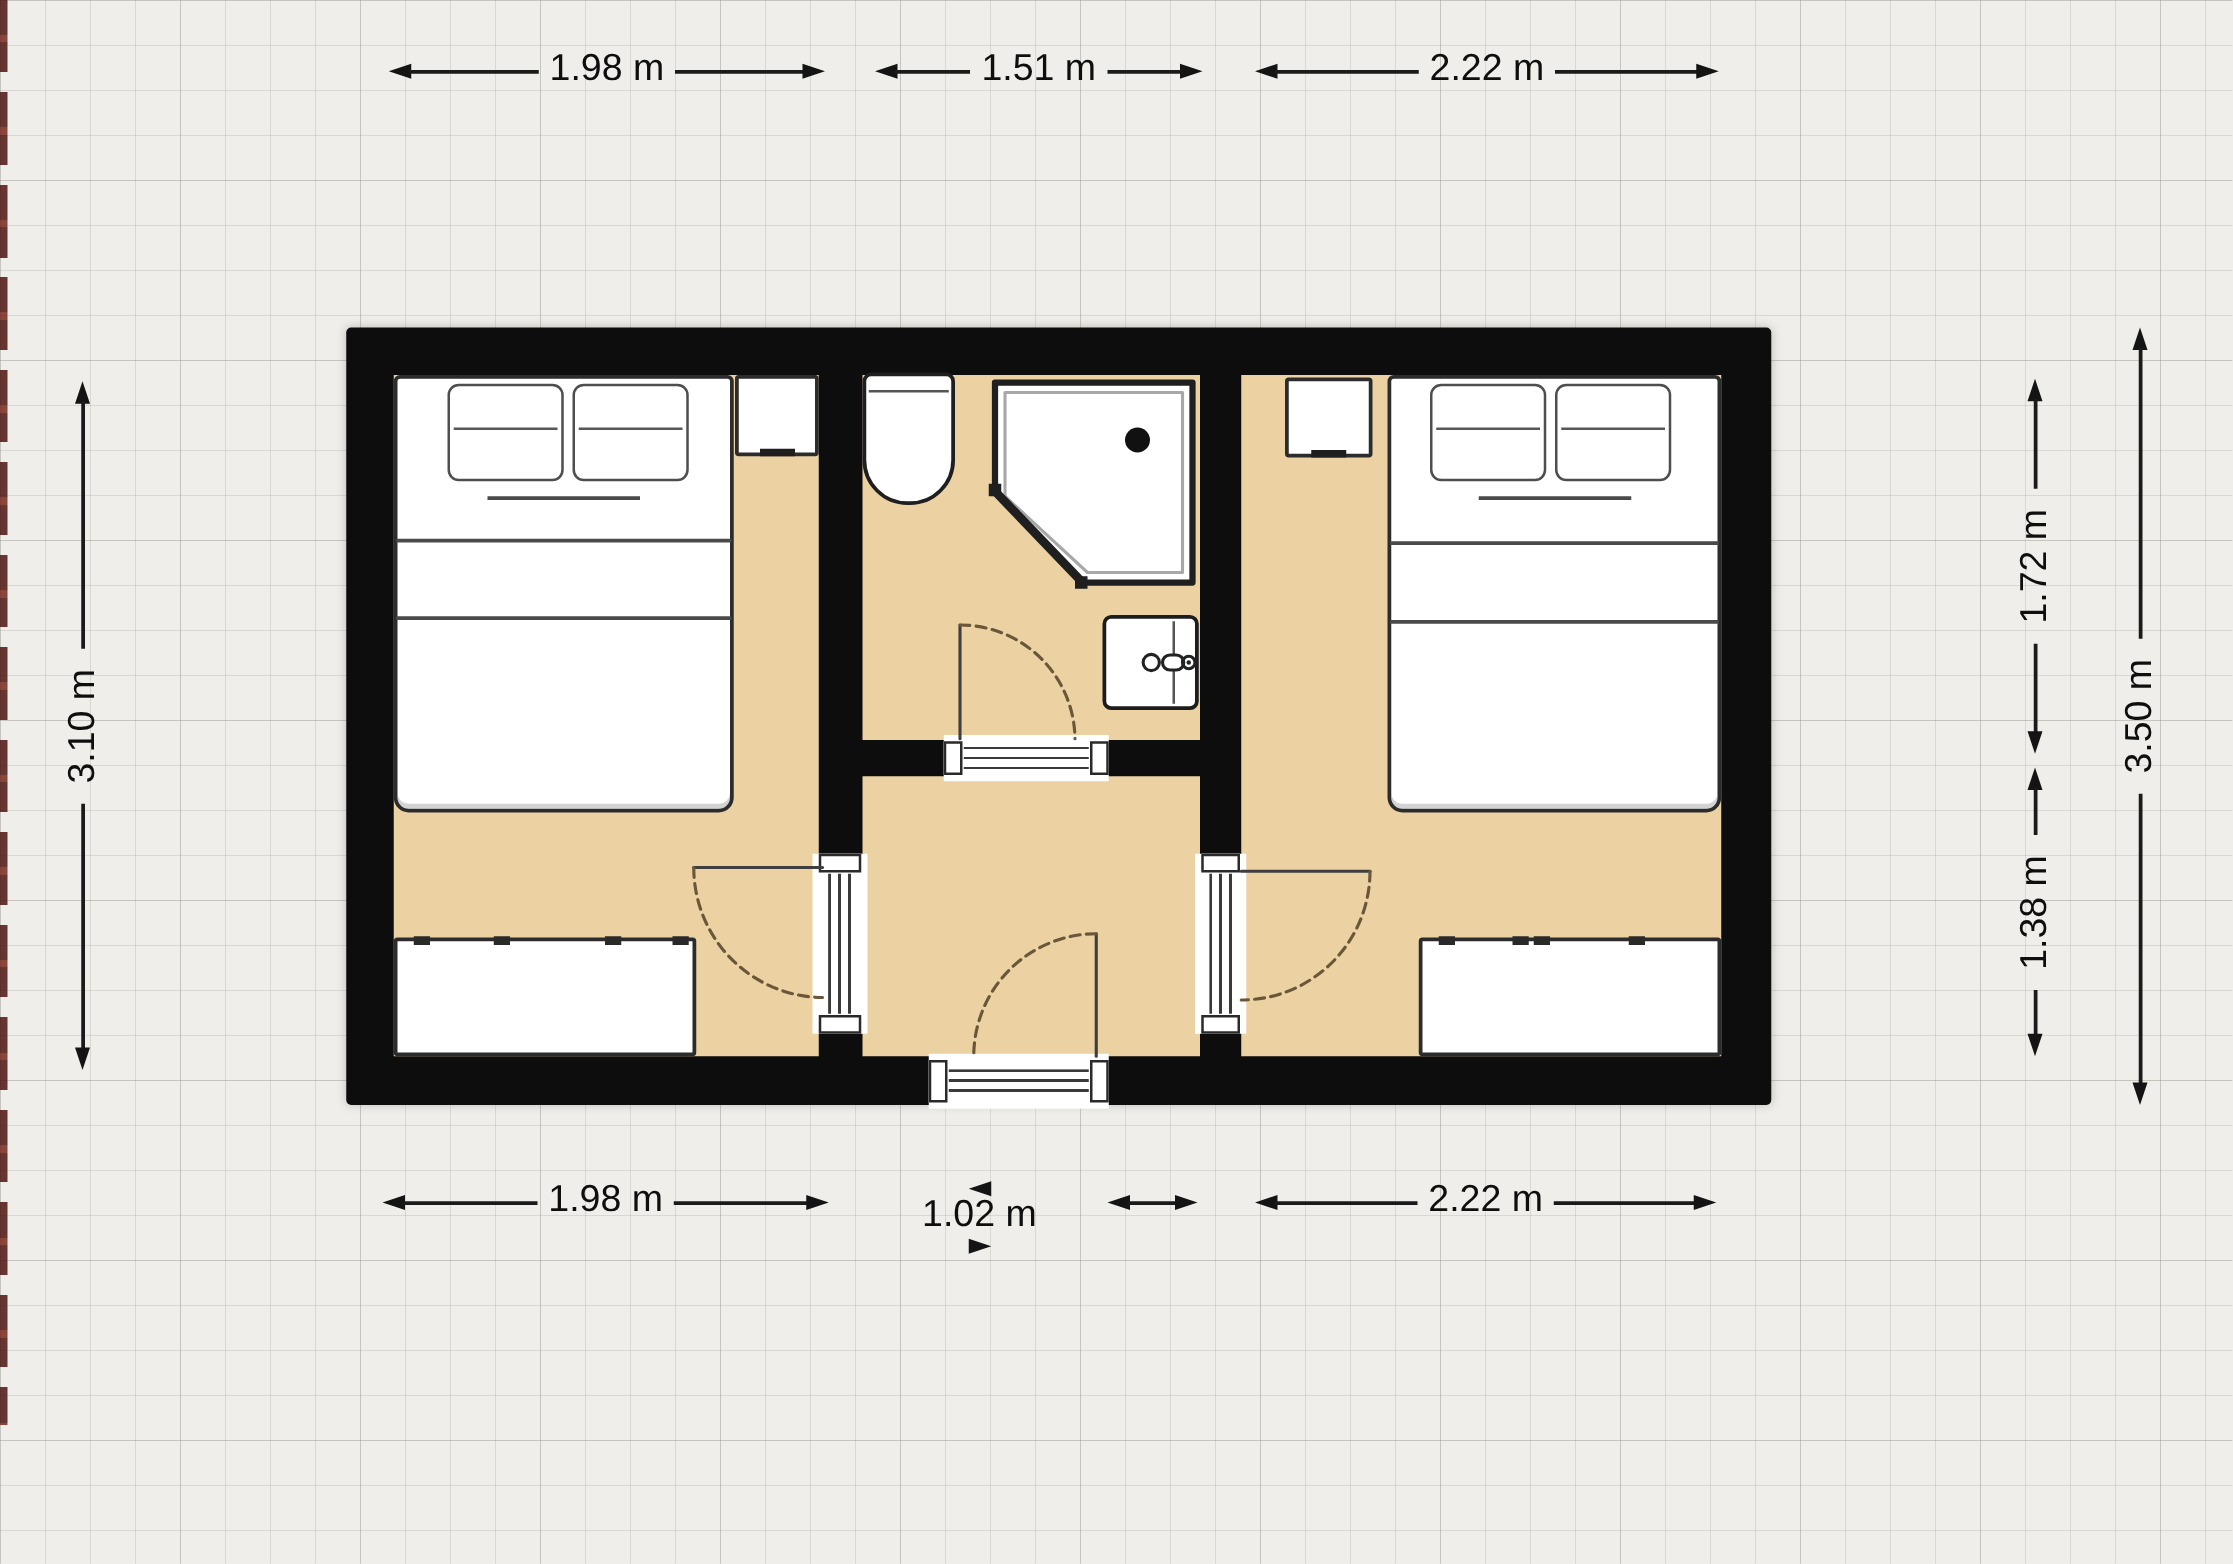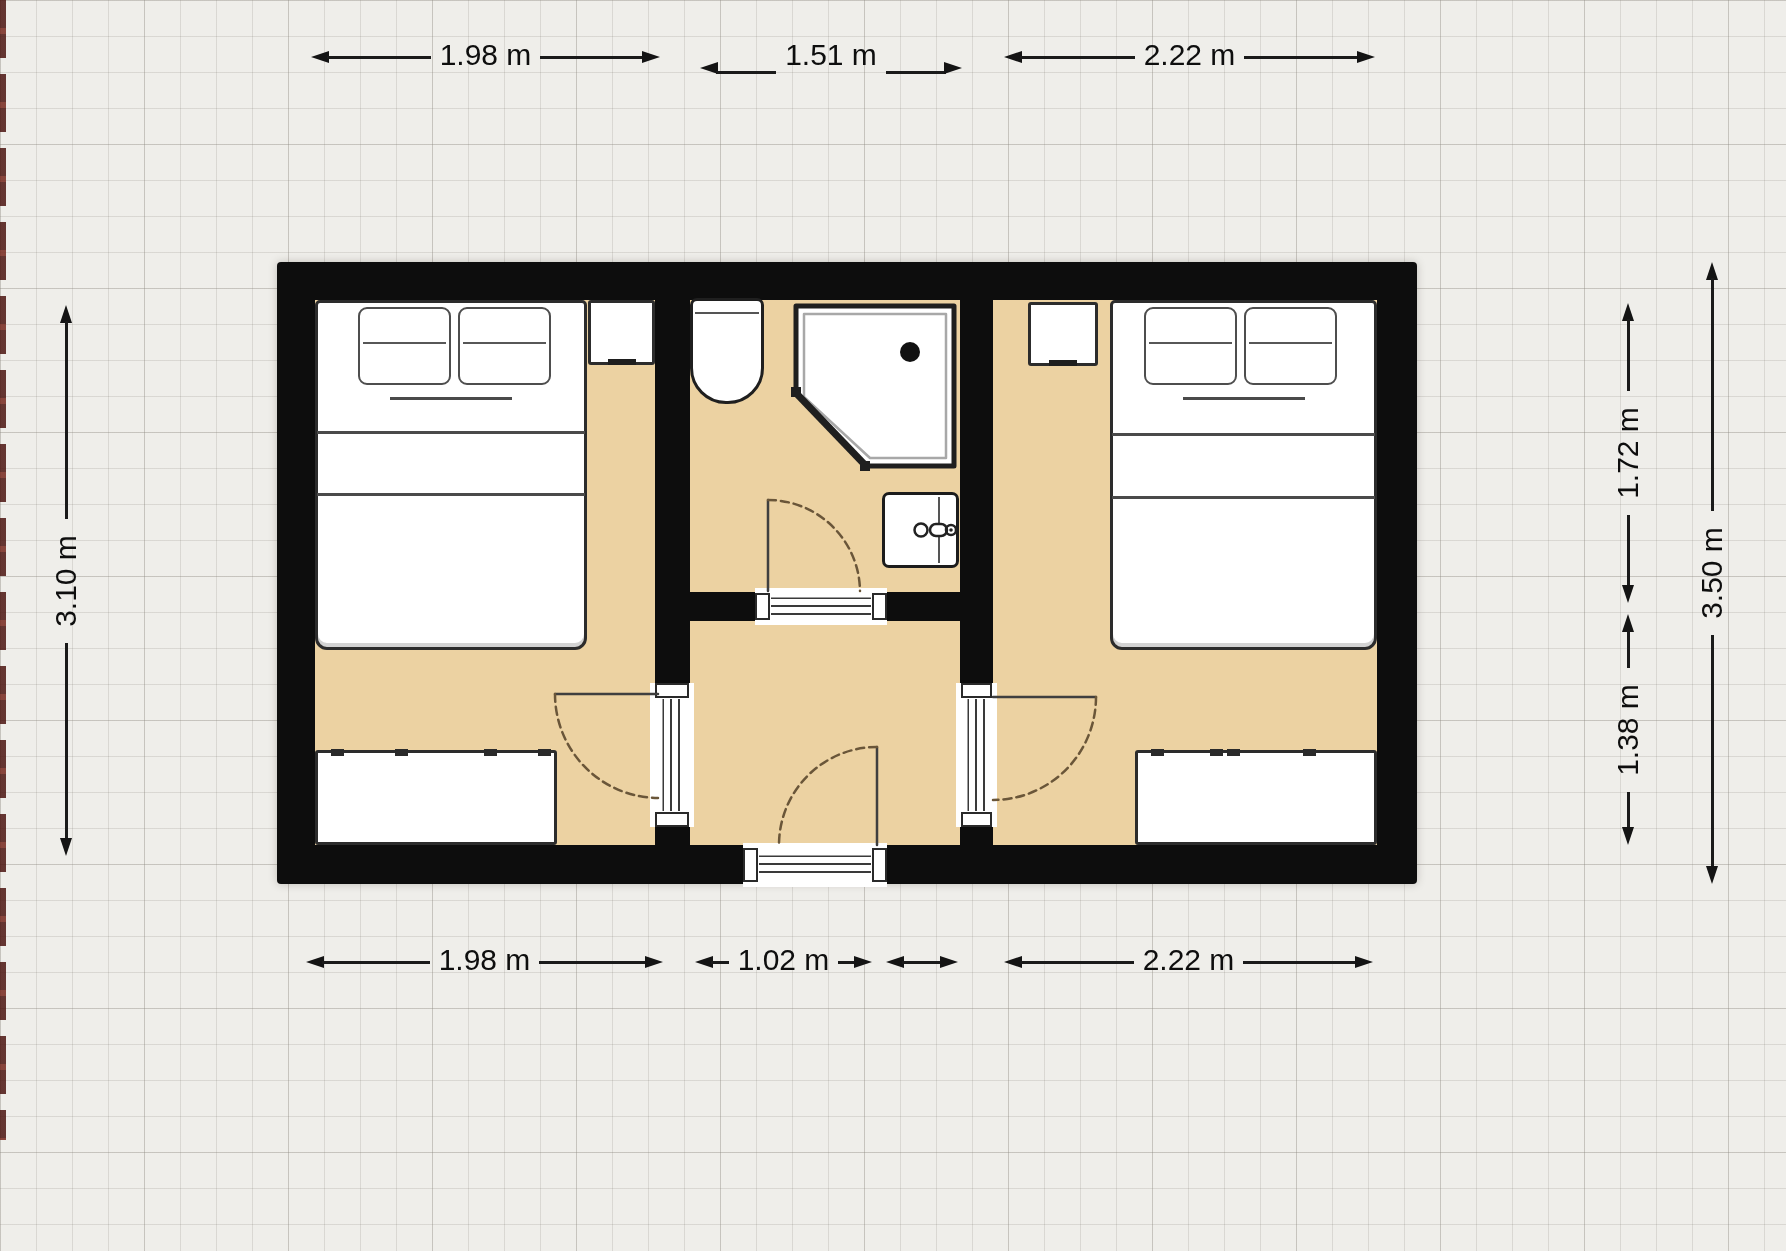--- a/index.html
+++ b/index.html
@@ -159,21 +159,21 @@
     </g>
   </svg>
 
   <div class="dimh" style="left:311px;top:40px;width:349px;">
     <div class="tri tl"></div>
       <div class="dline"></div>
     <div class="dlabel">1.98 m</div>
     <div class="dline"></div>
       <div class="tri tr"></div>
   </div>
-  <div class="dimh" style="left:700px;top:40px;width:262px;align-items:flex-end;">
+  <div class="dimh" style="left:700px;top:40px;width:262px;">
     <div class="tri tl"></div>
       <div class="dline"></div>
     <div class="dlabel">1.51 m</div>
     <div class="dline"></div>
       <div class="tri tr"></div>
   </div>
   <div class="dimh" style="left:1004px;top:40px;width:371px;">
     <div class="tri tl"></div>
       <div class="dline"></div>
     <div class="dlabel">2.22 m</div>
@@ -181,21 +181,21 @@
       <div class="tri tr"></div>
   </div>
 
   <div class="dimh" style="left:306px;top:945px;width:357px;">
     <div class="tri tl"></div>
       <div class="dline"></div>
     <div class="dlabel">1.98 m</div>
     <div class="dline"></div>
       <div class="tri tr"></div>
   </div>
-  <div class="dimh" style="left:695px;top:945px;width:177px;">
+  <div class="dimh" style="left:695px;top:945px;width:177px;flex-direction:column;">
     <div class="tri tl"></div>
       <div class="dline"></div>
     <div class="dlabel">1.02 m</div>
     <div class="dline"></div>
       <div class="tri tr"></div>
   </div>
   <div class="dimh" style="left:886px;top:945px;width:72px;">
     <div class="tri tl"></div>
       <div class="dline"></div>
     <div class="tri tr"></div>

